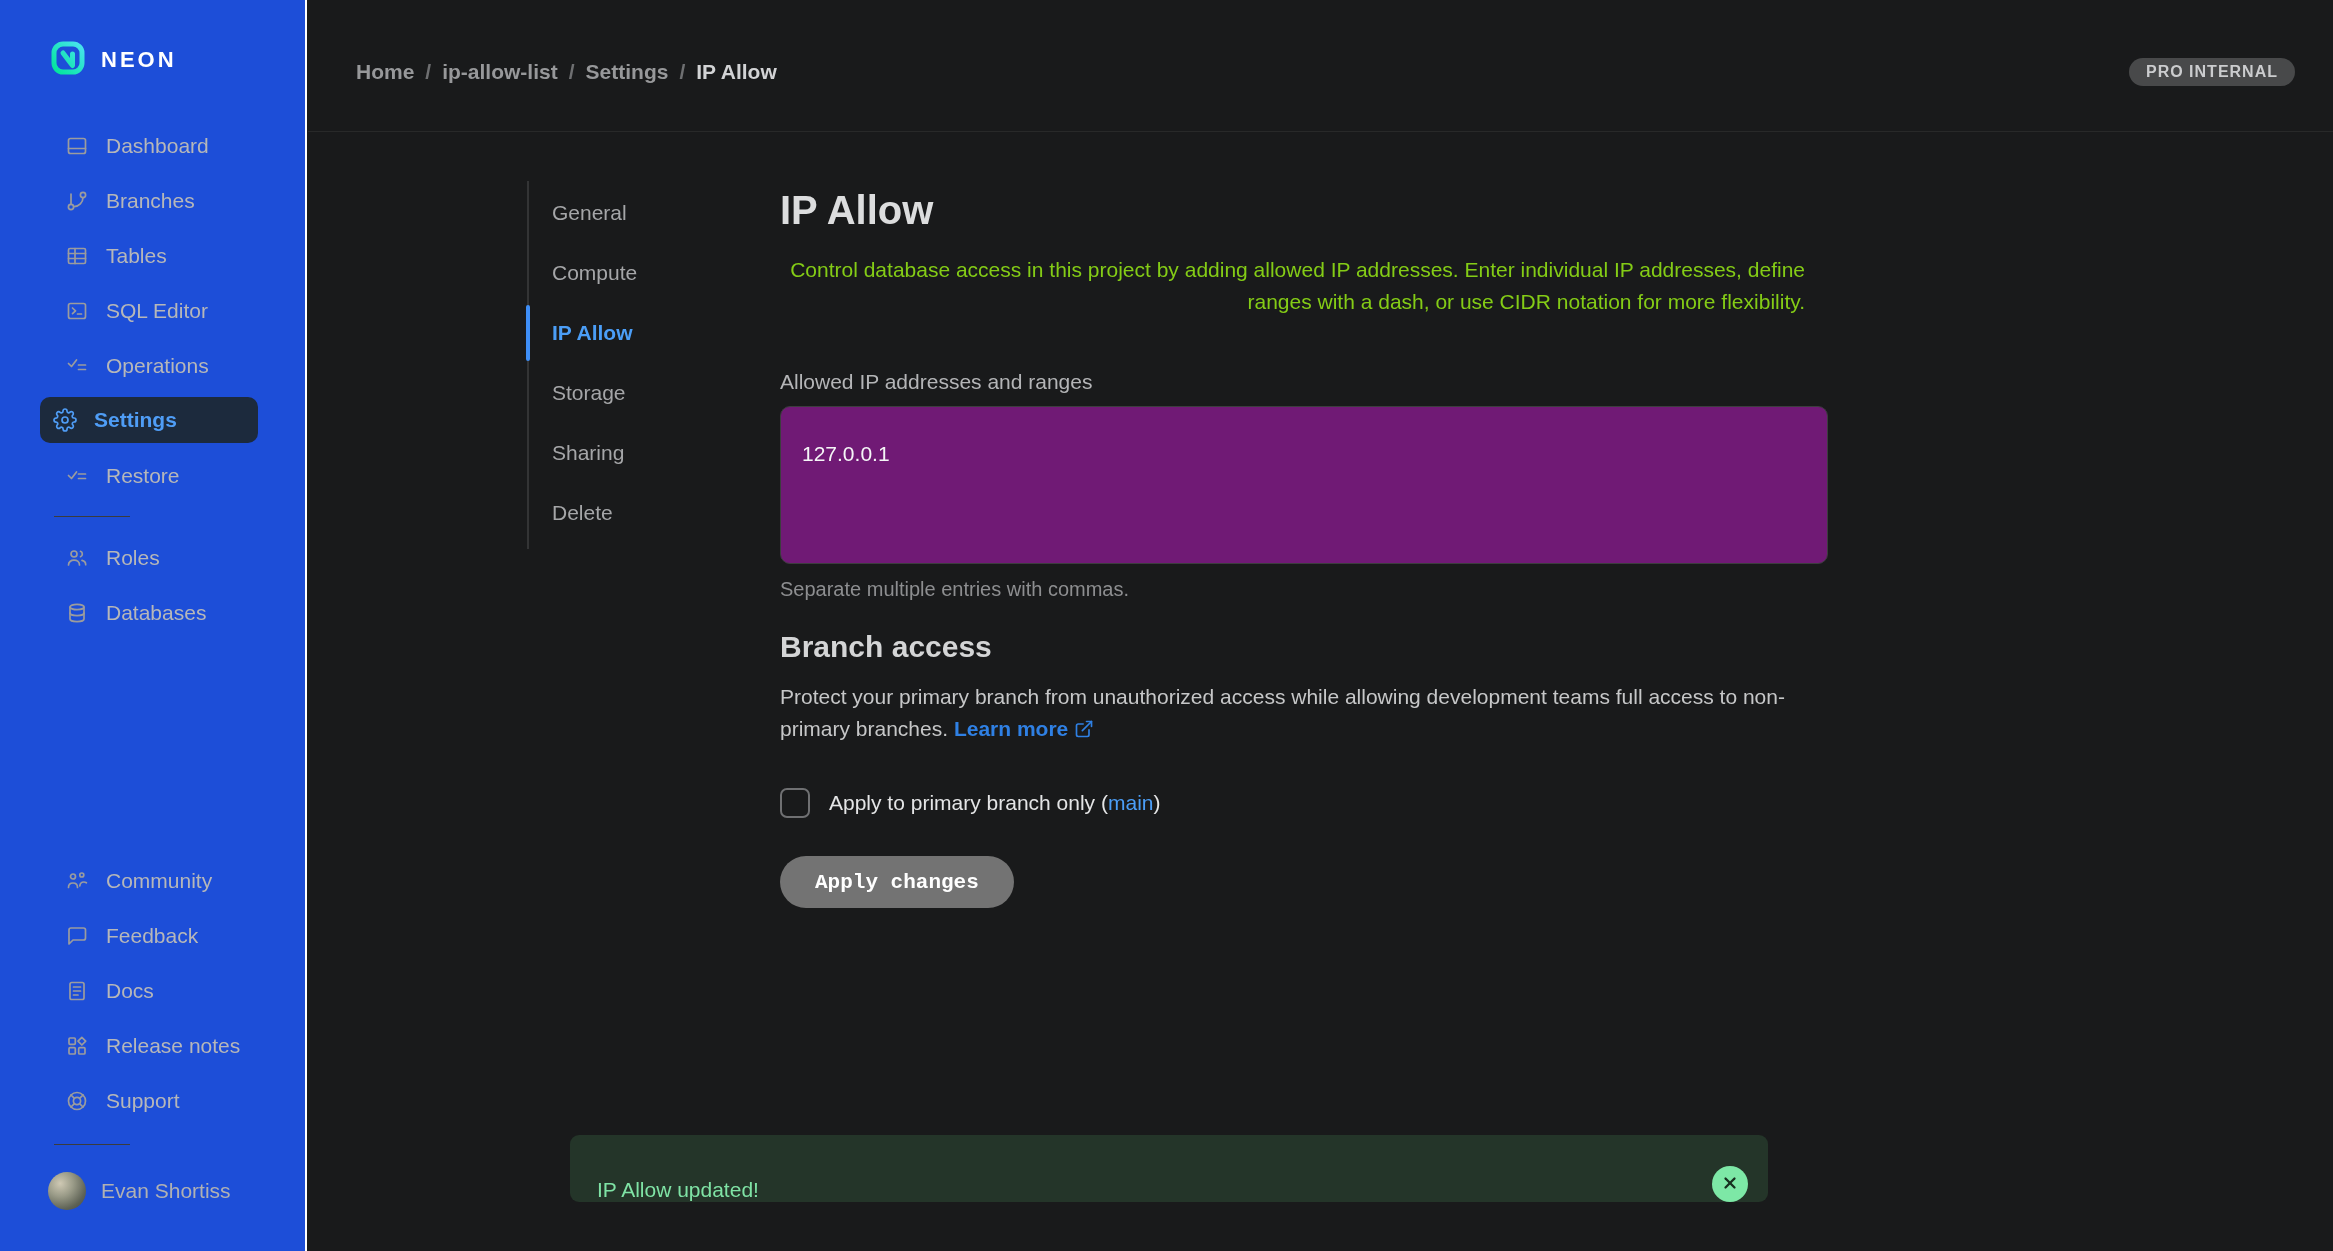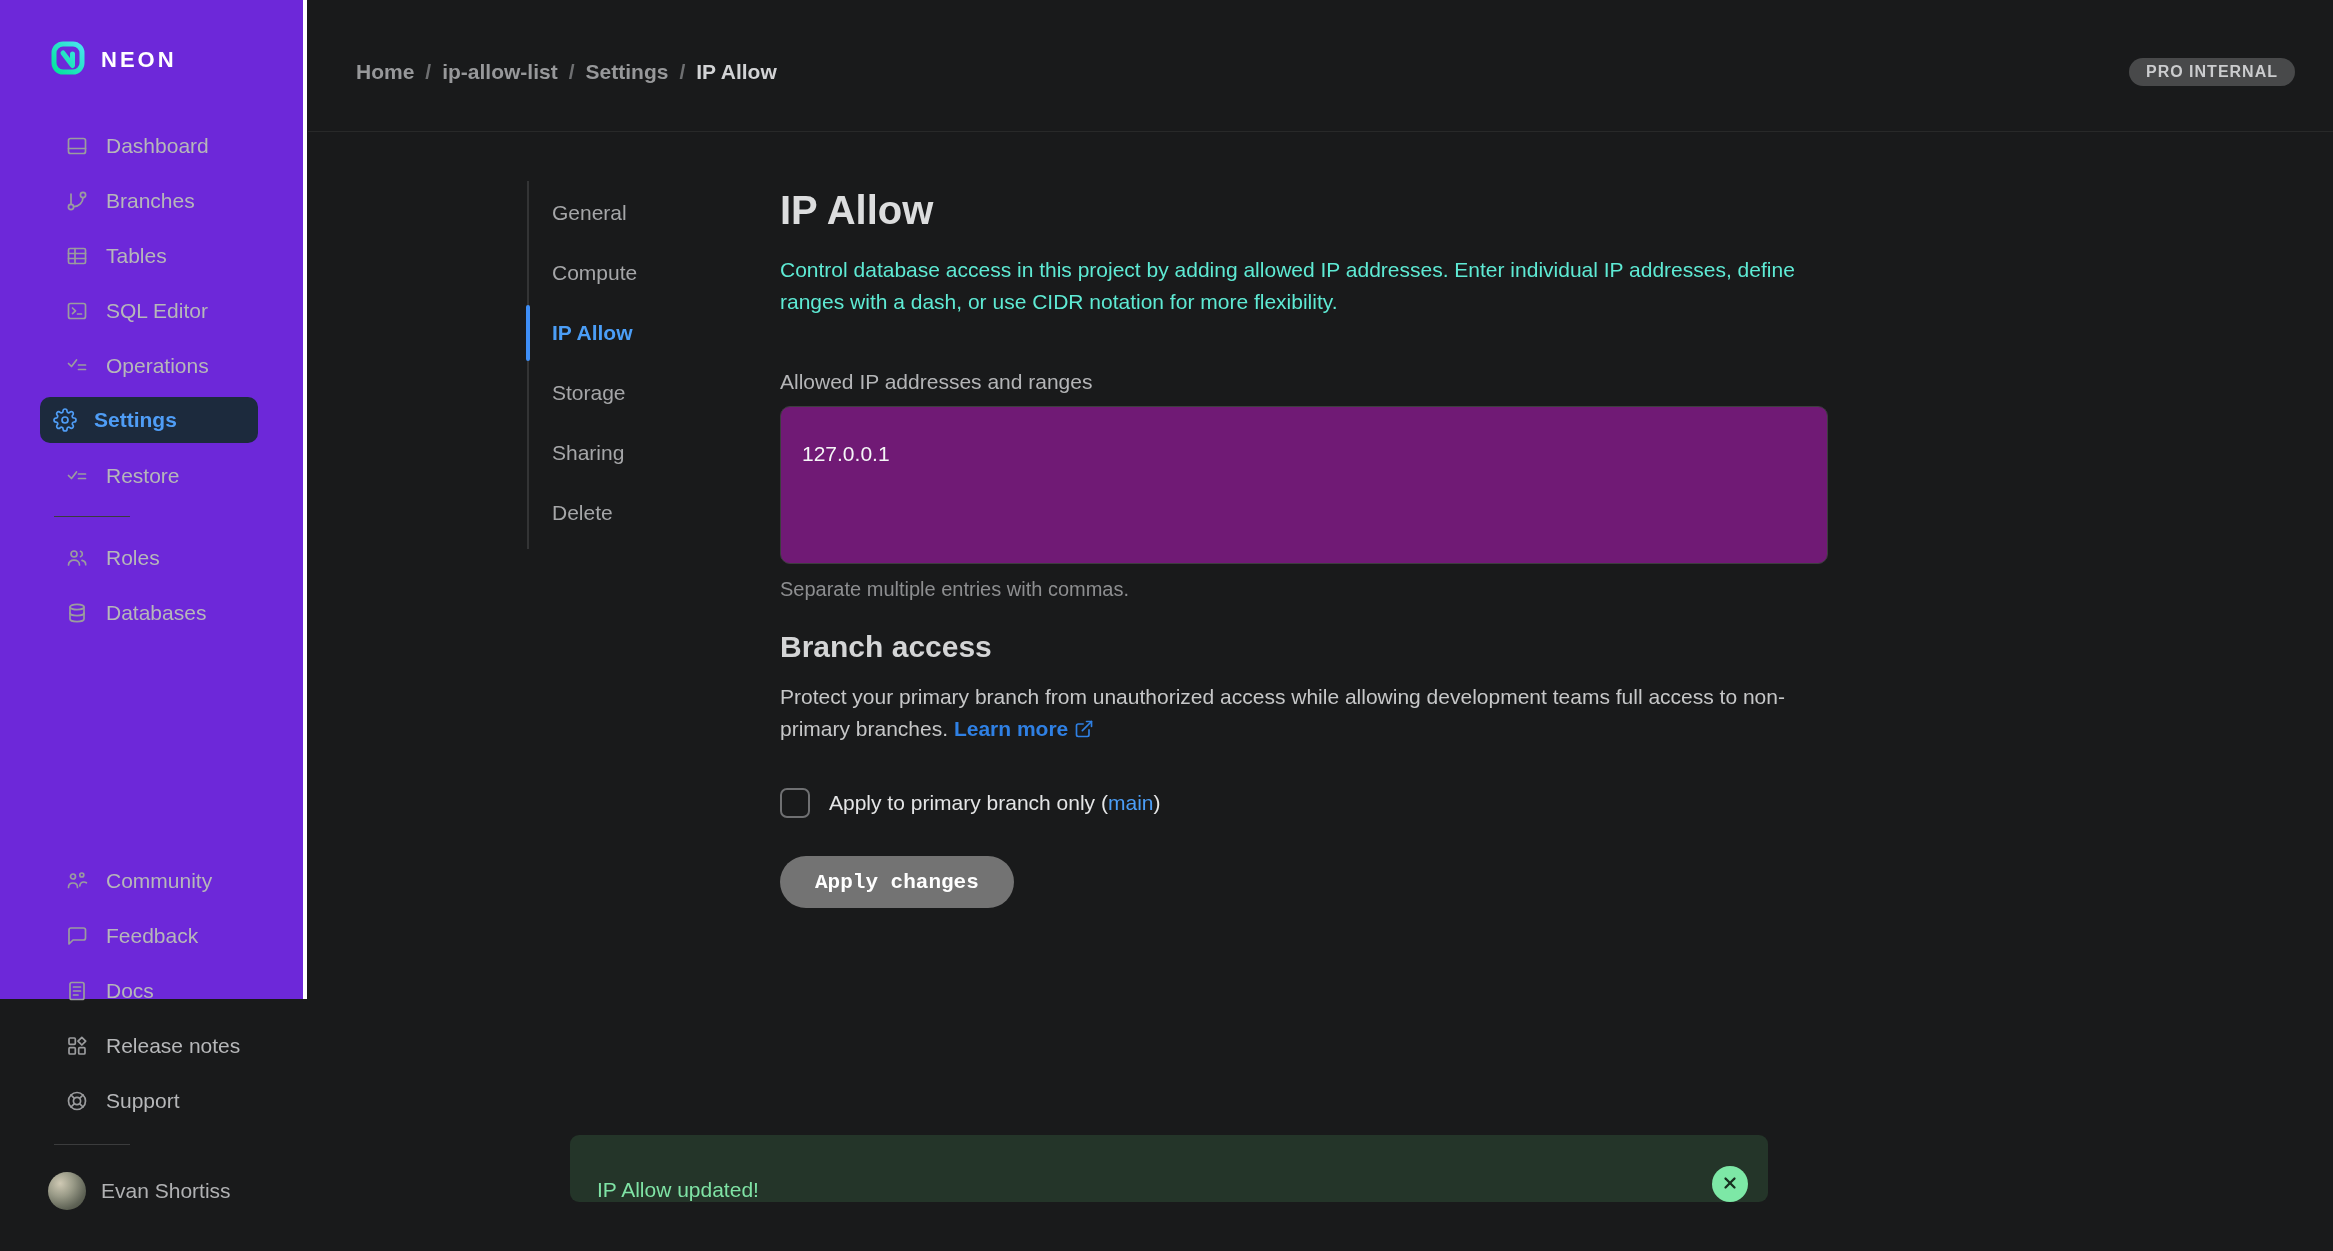--- a/index.html
+++ b/index.html
@@ -5,22 +5,22 @@
   * { margin:0; padding:0; box-sizing:border-box; }
   html,body { width:2333px; height:1251px; }
   body {
     font-family:"Liberation Sans","DejaVu Sans",sans-serif;
     background:#191a1b; color:#c6c7c8; overflow:hidden; position:relative;
   }
   .page { position:relative; width:2333px; height:1251px; }
 
   
   .sidebar {
-    position:absolute; left:0; top:0; width:307px; height:999px;
-    background:#6d28d9; border-right:4px solid #ffffff;
+    position:absolute; left:0; top:0; width:307px; height:1251px;
+    background:#1d4ed8; border-right:2px solid #ffffff;
   }
   .logo-row { position:absolute; left:50px; top:40px; display:flex; align-items:center; gap:15px; cursor:pointer; }
   .logotype { color:#ffffff; font-size:22px; font-weight:700; letter-spacing:3px; }
   .nav { position:absolute; left:0; top:118px; right:8px; }
   .nav-bottom { position:absolute; left:0; top:853px; right:8px; }
   .nav-item {
     height:55px; display:flex; align-items:center; gap:17px;
     padding-left:53px; cursor:pointer; border-radius:10px; margin:0 0 0 12px;
   }
   .nav-icon { width:24px; height:24px; color:#9b9c9e; display:flex; align-items:center; justify-content:center; flex:0 0 auto; }
@@ -62,21 +62,21 @@
   }
   .subnav-item.active { color:#4b9ef7; font-weight:700; }
   .subnav-item.active::before {
     content:""; position:absolute; left:-1px; top:2px; bottom:2px; width:4px;
     background:#3e8ef7; border-radius:2px;
   }
 
   
   .main { position:absolute; left:780px; top:186px; width:1048px; }
   .h1 { font-size:40px; line-height:48px; font-weight:700; color:#dcddde; }
-  .desc { margin-top:20px; font-size:21px; line-height:32px; color:#5eead4; max-width:1025px; }
+  .desc { margin-top:20px; font-size:21px; line-height:32px; color:#84cc16; max-width:1025px;text-align:right; }
   .field-label { display:block; margin-top:52px; font-size:21px; color:#b4b5b7; }
   .ip-textarea {
     margin-top:12px; width:1048px; height:158px; background:#701a75;
     border:1px solid #3c3d3e; border-radius:10px; padding:32px 21px;
     font-family:"Liberation Sans","DejaVu Sans",sans-serif;
     font-size:21px; line-height:30px; color:#f5f6f7; resize:none; outline:none; display:block;
   }
   .helper { margin-top:14px; font-size:20px; color:#8d8e90; }
   .h2 { margin-top:28px; font-size:30px; line-height:36px; font-weight:700; color:#d4d5d6; }
   .desc2 { margin-top:16px; font-size:21px; line-height:32px; color:#c6c7c8; max-width:1025px; }

